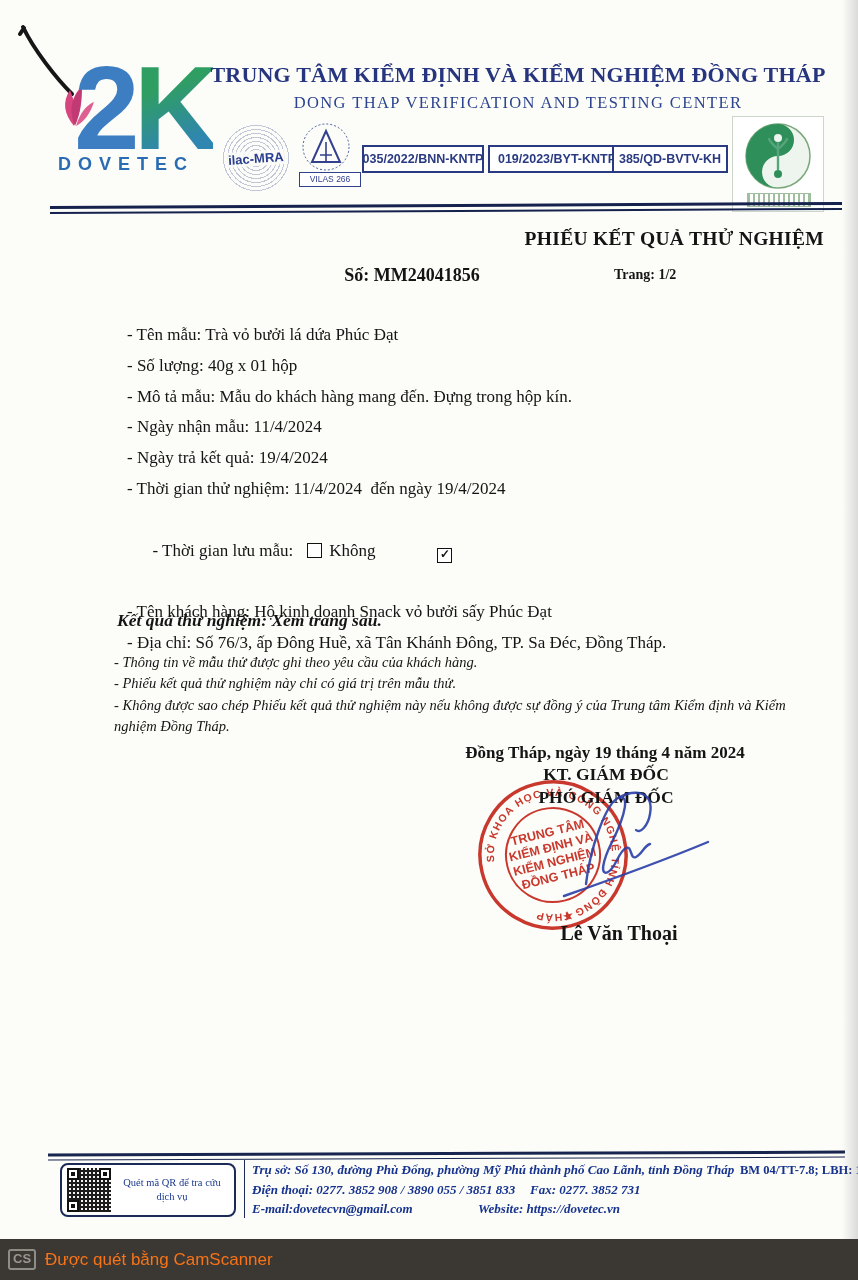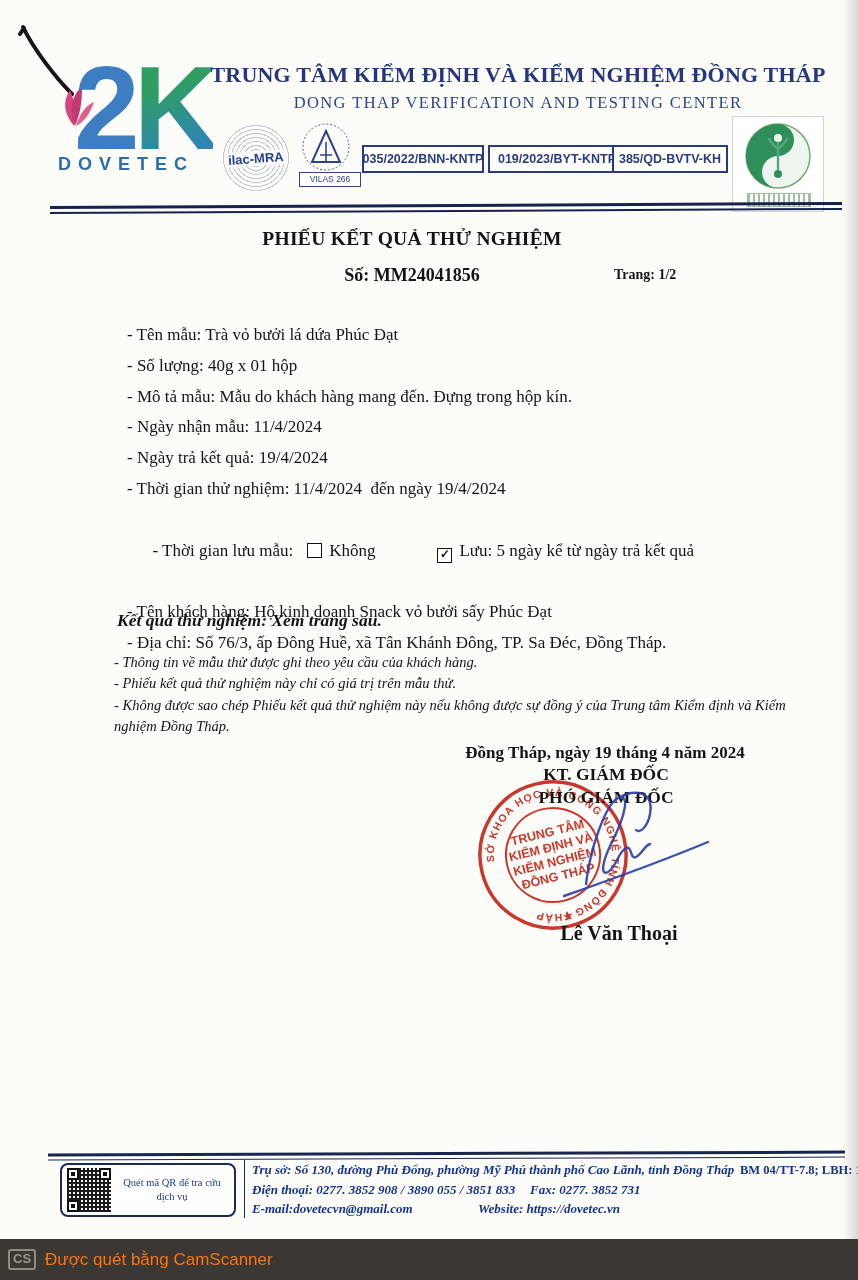--- a/index.html
+++ b/index.html
@@ -51,21 +51,21 @@
   .cb3{left:612px;width:116px;}
   .greenlogo{position:absolute;left:732px;top:116px;width:92px;height:96px;border:1px solid #cdd6cd;
     background:#fff;box-sizing:border-box;}
   .green-cap{position:absolute;left:14px;top:76px;width:62px;height:12px;border:1px solid #9fbf9f;
     background:repeating-linear-gradient(90deg,#9fbf9f 0 2px,#fff 2px 5px);}
 
   .hrule{position:absolute;left:50px;top:204px;width:792px;height:3px;
     border-top:3px solid #16224e;border-bottom:2px solid #16224e;transform:rotate(-.3deg);}
 
   
-  .doc-title{position:absolute;left:0;top:228px;width:824px;text-align:center;
+  .doc-title{position:absolute;left:0;top:228px;width:824px;text-align:right;
     font-weight:bold;font-size:19.5px;letter-spacing:.3px;}
   .doc-num{position:absolute;left:0;top:265px;width:824px;text-align:center;font-weight:bold;font-size:18px;}
   .doc-page{position:absolute;left:614px;top:267px;font-weight:bold;font-size:14px;}
 
   
   .fields{position:absolute;left:127px;top:320px;width:690px;}
   .fl{line-height:30.8px;font-size:17px;white-space:pre-wrap;}
   .cbx{display:inline-block;width:15px;height:15px;border:1.5px solid #111;box-sizing:border-box;
     vertical-align:-2px;margin:0 7px 0 14px;background:#fff;}
   .cbx.checked{margin-left:62px;}
@@ -173,21 +173,21 @@
   <div class="doc-page">Trang: 1/2</div>
 
   <div class="fields">
     <div class="fl">- Tên mẫu: Trà vỏ bưởi lá dứa Phúc Đạt</div>
     <div class="fl">- Số lượng: 40g x 01 hộp</div>
     <div class="fl">- Mô tả mẫu: Mẫu do khách hàng mang đến. Đựng trong hộp kín.</div>
     <div class="fl">- Ngày nhận mẫu: 11/4/2024</div>
     <div class="fl">- Ngày trả kết quả: 19/4/2024</div>
     <div class="fl">- Thời gian thử nghiệm: 11/4/2024  đến ngày 19/4/2024</div>
     <div class="fl">
-      <span>- Thời gian lưu mẫu:</span><span class="cbx"></span><span>Không</span><span class="cbx checked"><i>✓</i></span><span>Lưu: 5 ngày kể từ ngày trả kết quả</span>
+      <span>- Thời gian lưu mẫu:</span><span class="cbx"></span><span>Không</span><span class="cbx checked"><i>✓</i></span>
     </div>
     <div class="fl">- Tên khách hàng: Hộ kinh doanh Snack vỏ bưởi sấy Phúc Đạt</div>
     <div class="fl">- Địa chỉ: Số 76/3, ấp Đông Huề, xã Tân Khánh Đông, TP. Sa Đéc, Đồng Tháp.</div>
   </div>
 
   <div class="result-line">Kết quả thử nghiệm: Xem trang sau.</div>
 
   <div class="notes">
     <div>- Thông tin về mẫu thử được ghi theo yêu cầu của khách hàng.</div>
     <div>- Phiếu kết quả thử nghiệm này chỉ có giá trị trên mẫu thử.</div>

